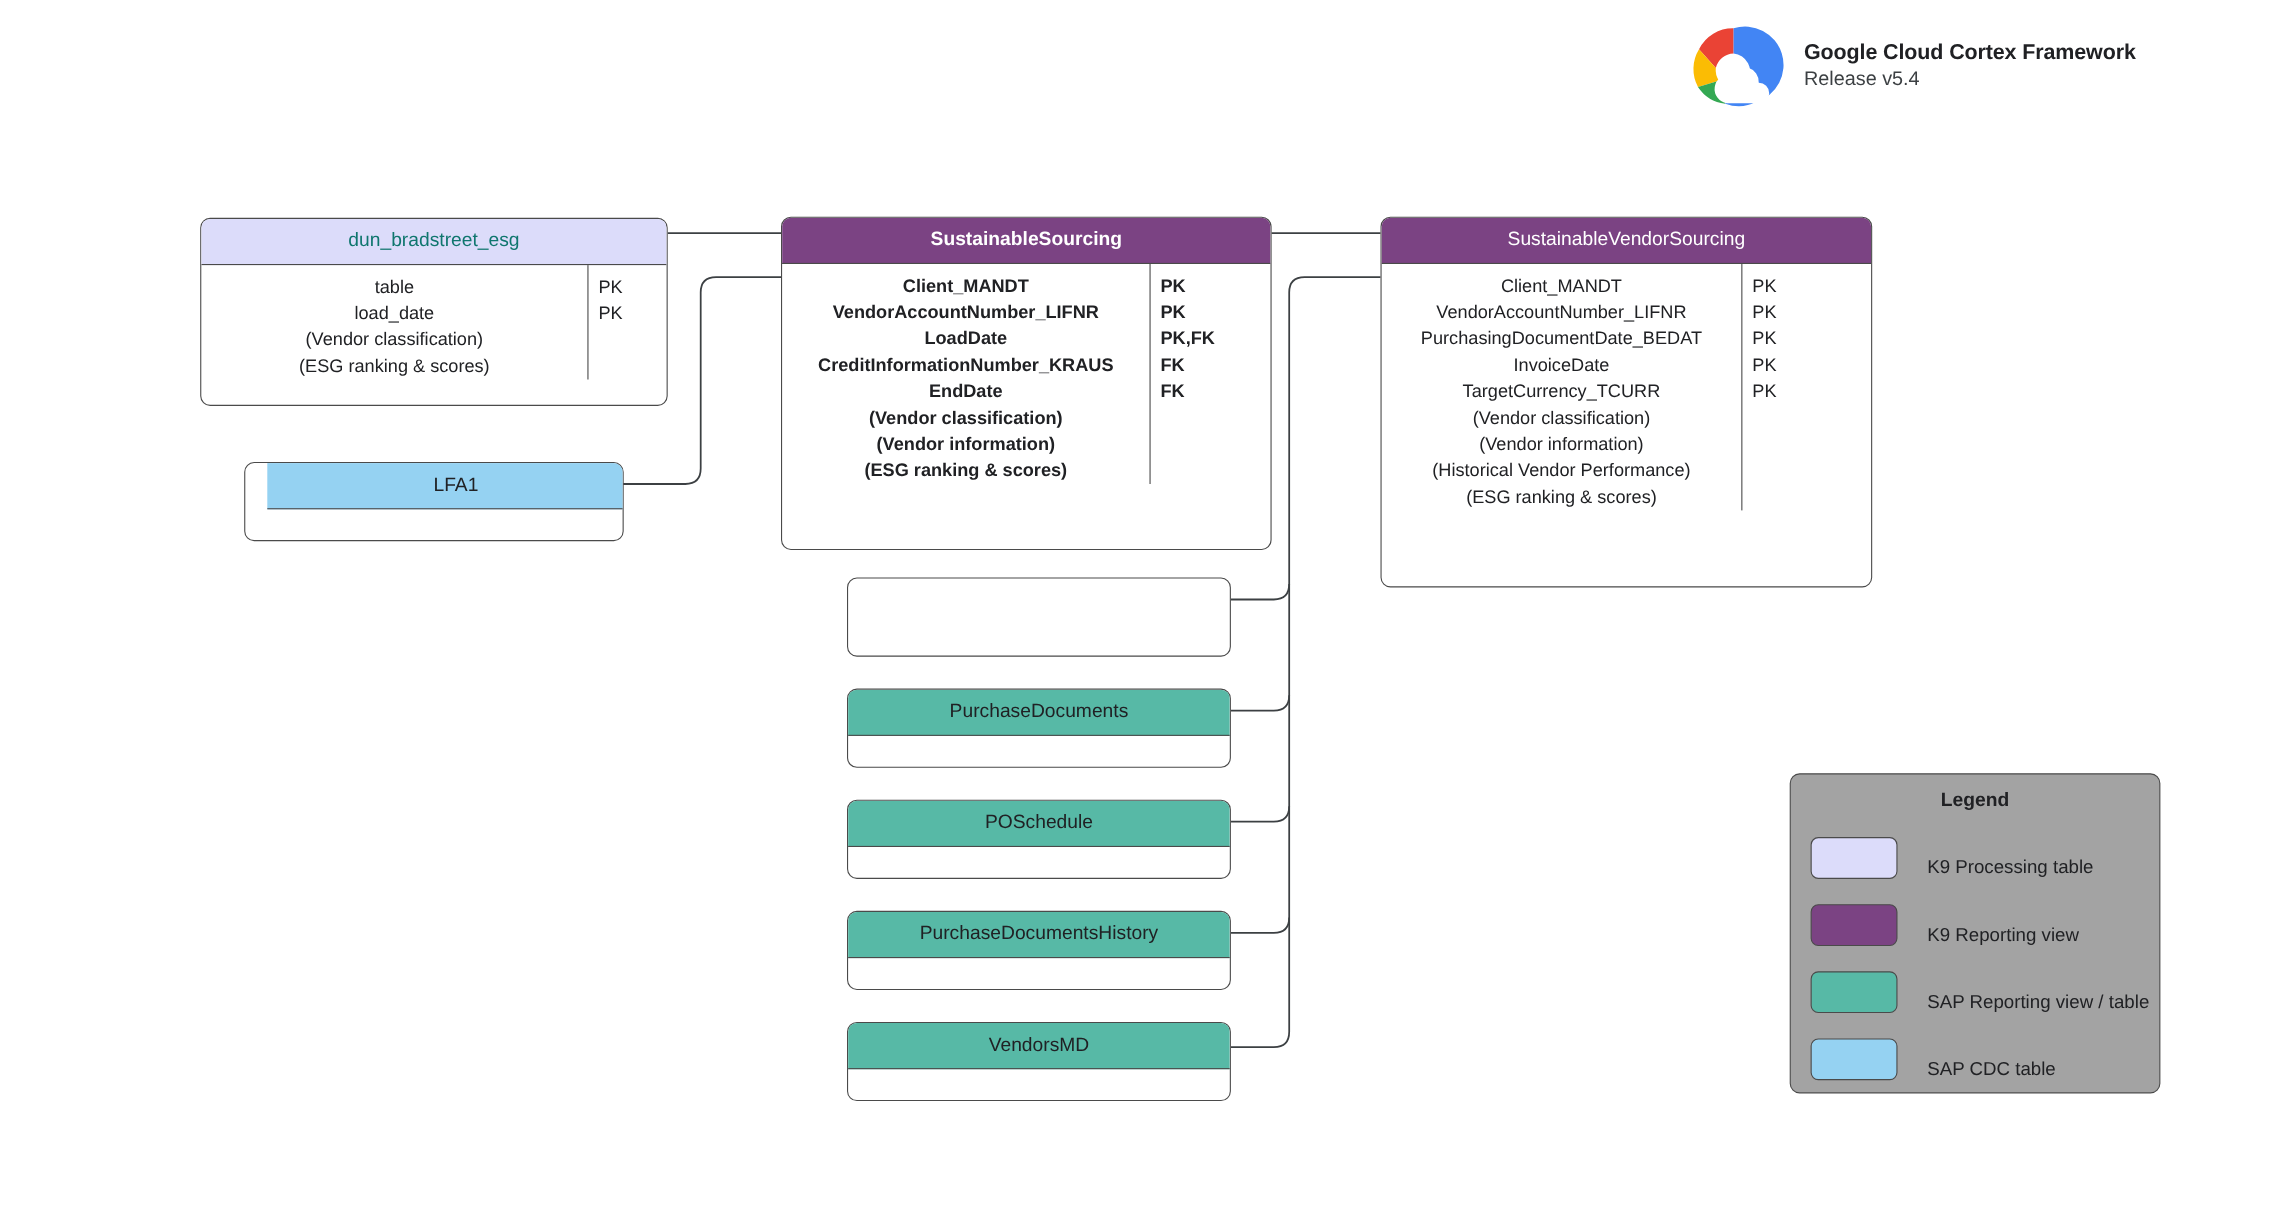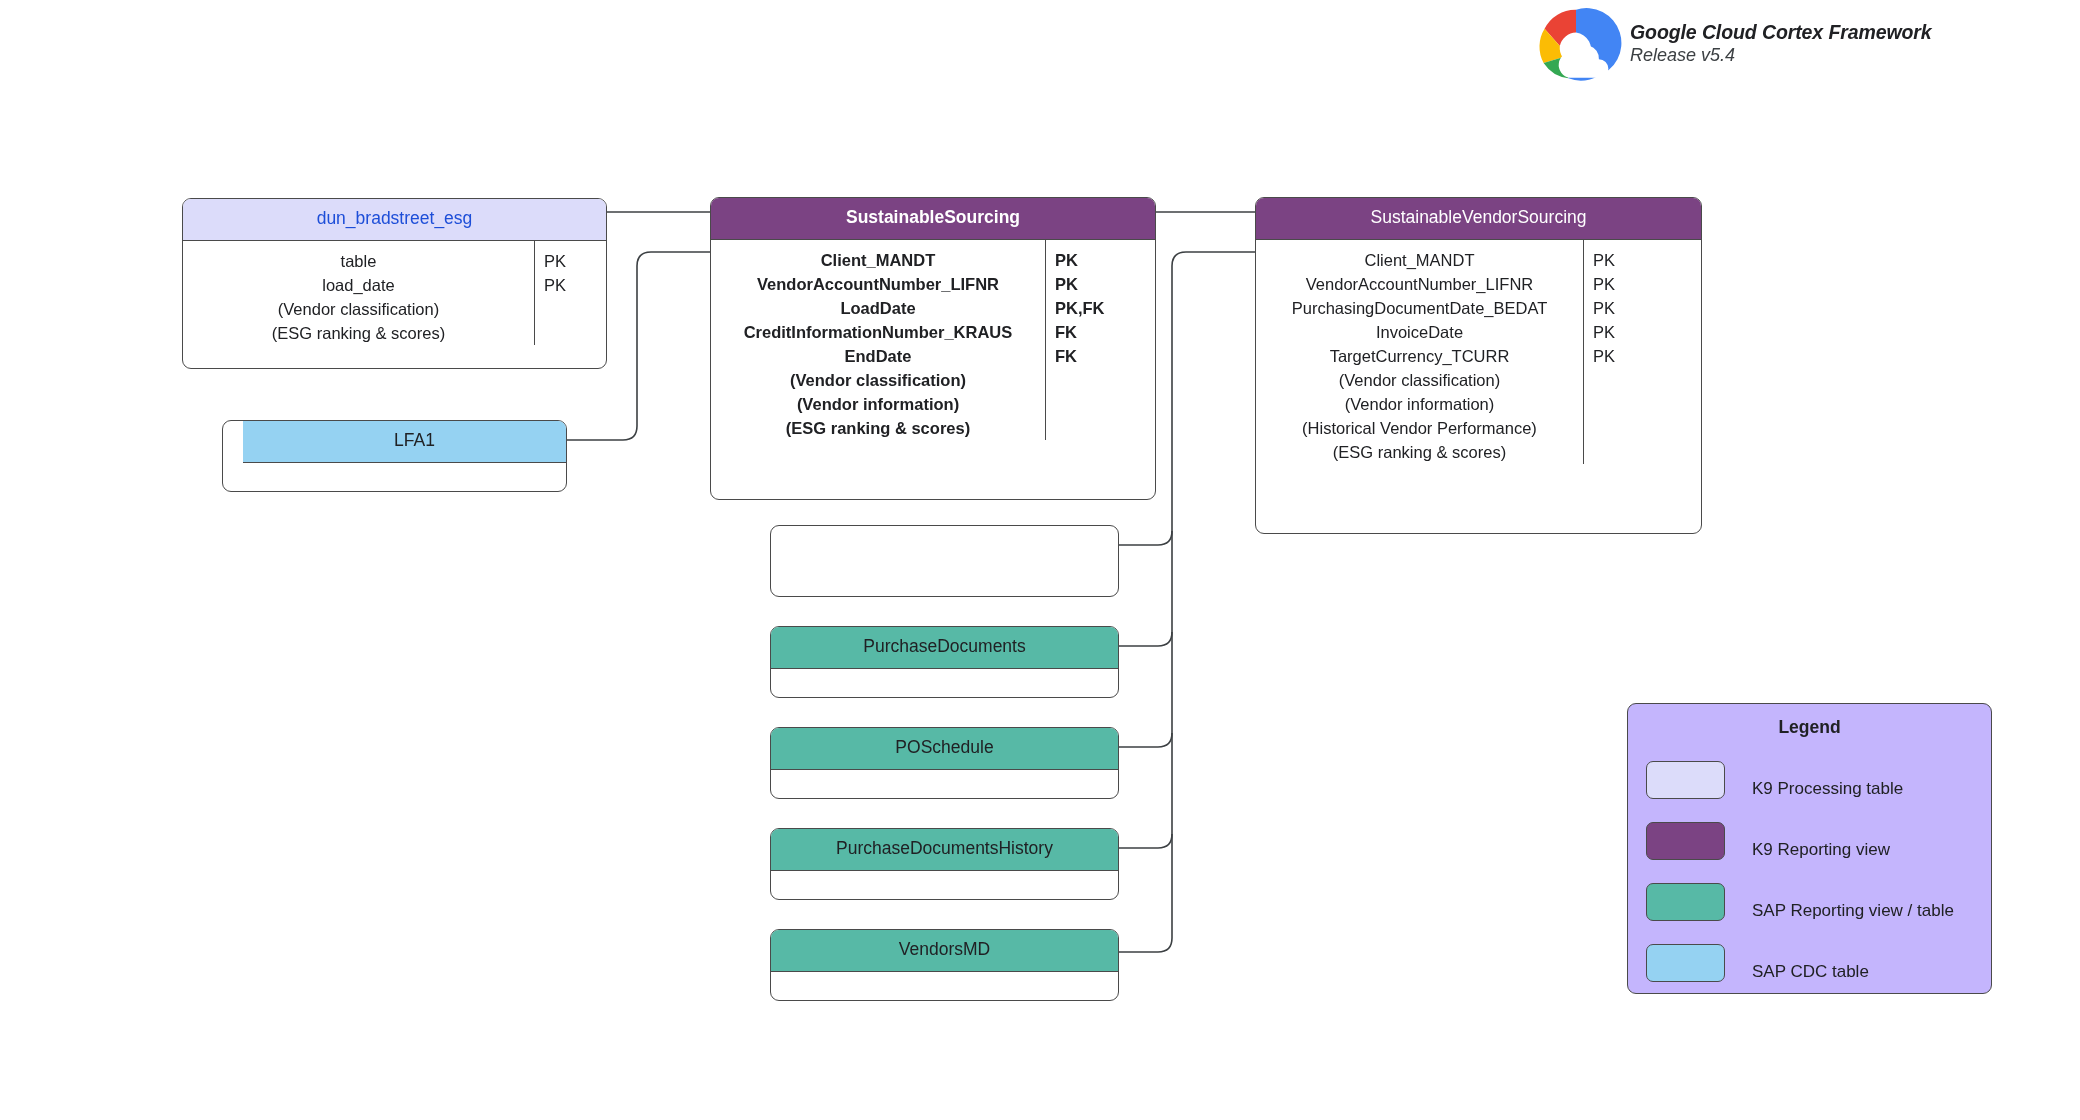--- a/index.html
+++ b/index.html
@@ -13,25 +13,24 @@
     position: relative;
     overflow: hidden;
     font-family: "Liberation Sans", sans-serif;
     color: #202124;
   }
 
   
   #brand {
     position: absolute;
     left: 1530px;
-    top: 4px;
+    top: 20px;
     display: flex;
     align-items: center;
-    gap: 8px;
-    font-style: italic;
+    gap: 18px;
   }
   #brand-logo { width: 92px; height: 80px; display: block; }
   .brand-title {
     font-size: 19.5px;
     font-weight: bold;
     color: #202124;
     line-height: 1.25;
     letter-spacing: -0.1px;
   }
   .brand-release {
@@ -81,34 +80,34 @@
     height: 24px;
     line-height: 24px;
     font-size: 16.5px;
     white-space: nowrap;
   }
   .field-row { text-align: center; }
   .key-row { text-align: left; padding-left: 9px; }
   .empty-body { height: 28px; }
 
   
-  .hdr-k9proc  { background: #dcdcfa; color: #1d4ed8; }
+  .hdr-k9proc  { background: #dcdcfa; color: #0f766e; }
   .hdr-k9view  { background: #7b4383; color: #ffffff; }
   .hdr-sapcdc  { background: #95d2f2; color: #202124; margin-left: 20px; }
   .hdr-sapview { background: #57b9a6; color: #202124; }
 
   
   #legend {
     position: absolute;
     left: 1627px;
     top: 703px;
-    width: 365px;
+    width: 337px;
     height: 291px;
     box-sizing: border-box;
-    background: #c4b5fd;
+    background: #a3a3a3;
     border: 1.4px solid #4a4a4a;
     border-radius: 9px;
   }
   #legend-title {
     text-align: center;
     font-size: 17.5px;
     font-weight: bold;
     color: #202124;
     margin-top: 13px;
   }

